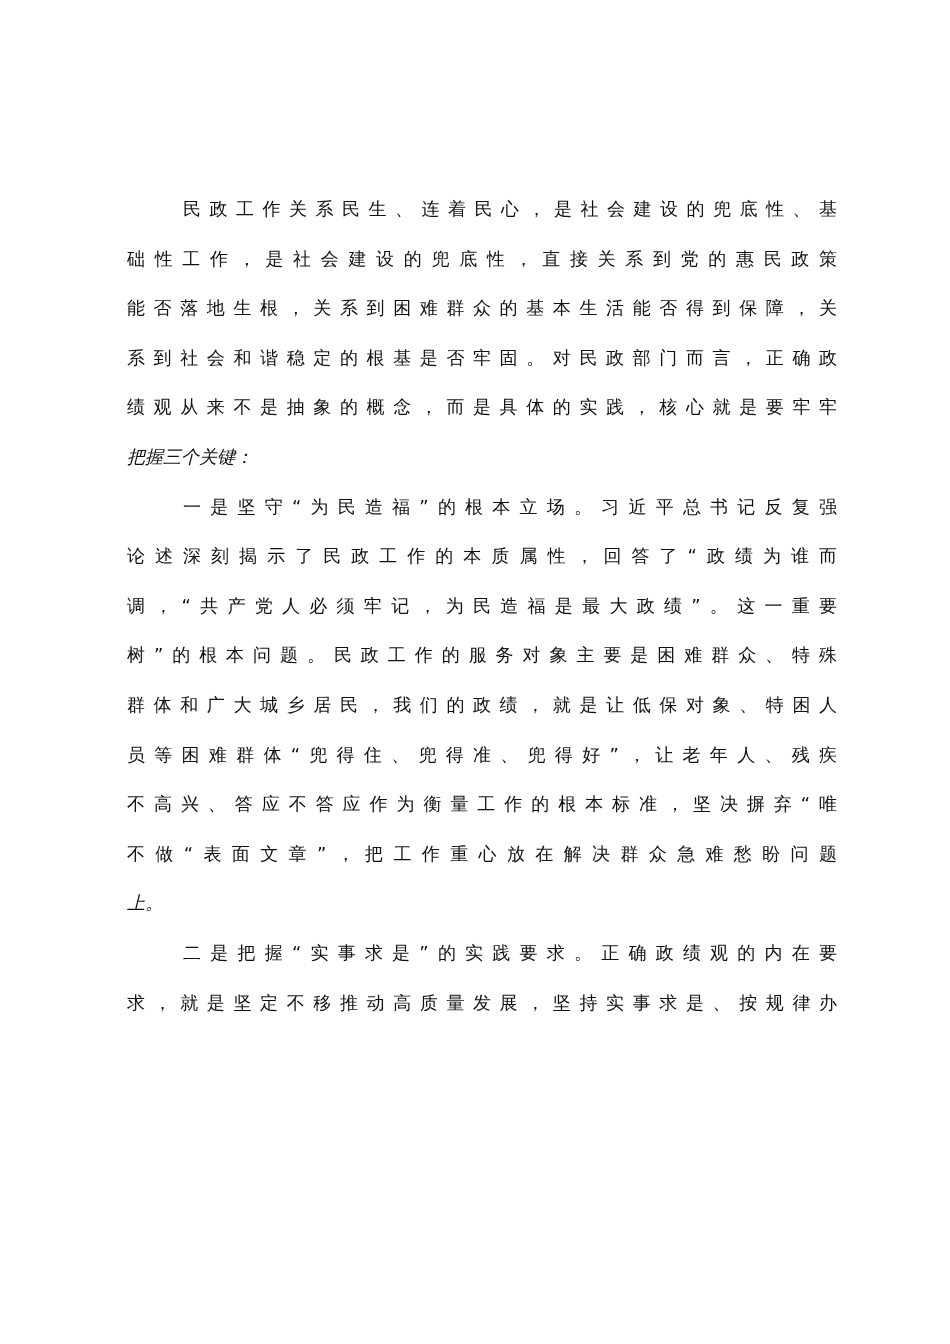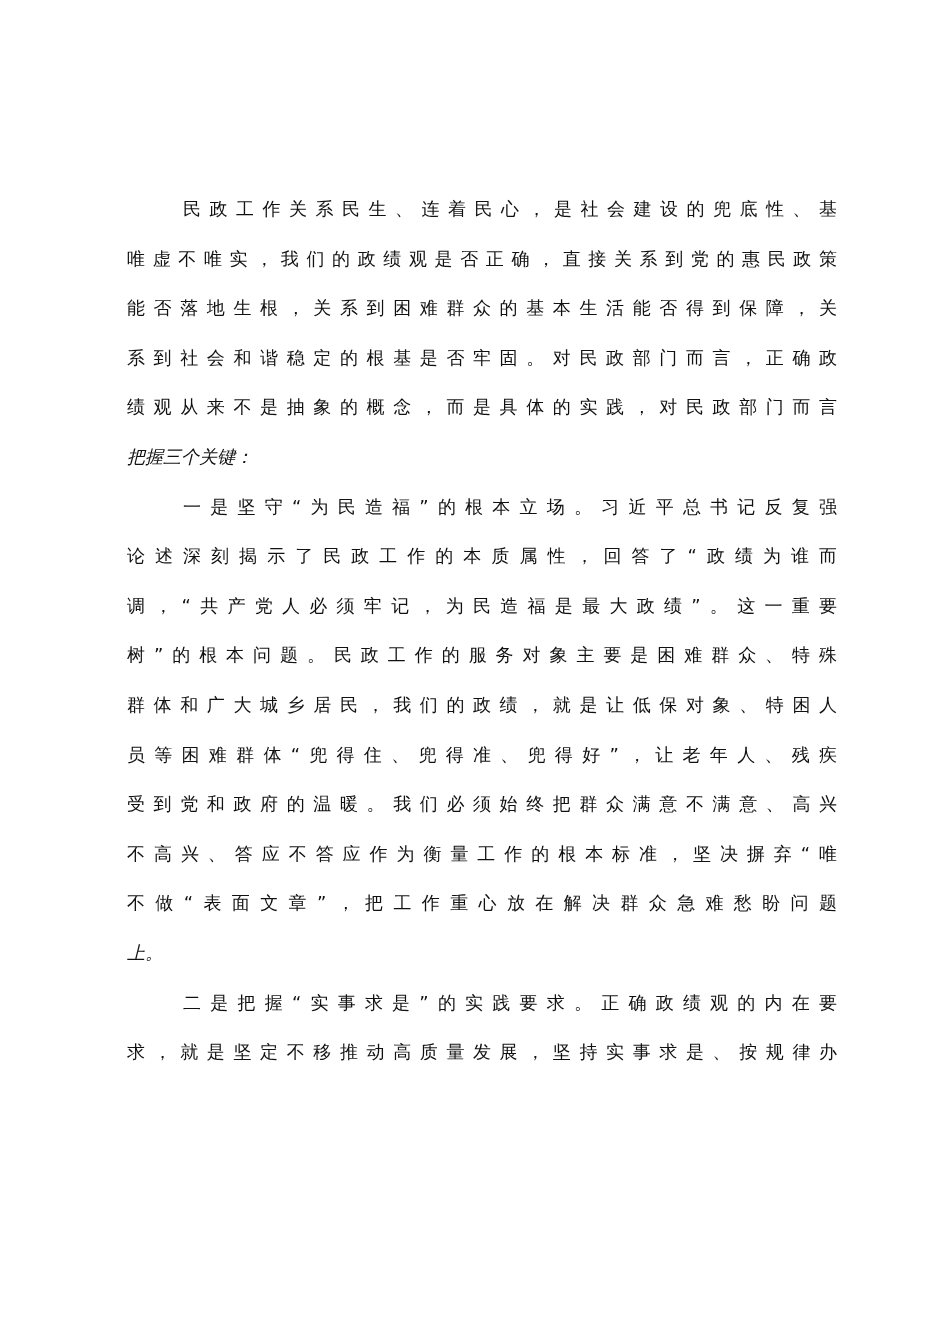--- a/index.html
+++ b/index.html
@@ -42,35 +42,34 @@
       display: block;
     }
   </style>
 </head>
 <body>
 
 <div class="page">
 
   <div class="paragraph">
     <span class="line indent">民政工作关系民生、连着民心，是社会建设的兜底性、基</span>
-    <span class="line">唯虚不唯实，我们的政绩观是否正确，直接关系到党的惠民政策</span>
+    <span class="line">础性工作，是社会建设的兜底性，直接关系到党的惠民政策</span>
     <span class="line">能否落地生根，关系到困难群众的基本生活能否得到保障，关</span>
     <span class="line">系到社会和谐稳定的根基是否牢固。对民政部门而言，正确政</span>
-    <span class="line">绩观从来不是抽象的概念，而是具体的实践，对民政部门而言</span>
+    <span class="line">绩观从来不是抽象的概念，而是具体的实践，核心就是要牢牢</span>
     <span class="line last">把握三个关键：</span>
   </div>
 
   <div class="paragraph">
     <span class="line indent">一是坚守“为民造福”的根本立场。习近平总书记反复强</span>
     <span class="line">论述深刻揭示了民政工作的本质属性，回答了“政绩为谁而</span>
     <span class="line">调，“共产党人必须牢记，为民造福是最大政绩”。这一重要</span>
     <span class="line">树”的根本问题。民政工作的服务对象主要是困难群众、特殊</span>
     <span class="line">群体和广大城乡居民，我们的政绩，就是让低保对象、特困人</span>
     <span class="line">员等困难群体“兜得住、兜得准、兜得好”，让老年人、残疾</span>
-    <span class="line">受到党和政府的温暖。我们必须始终把群众满意不满意、高兴</span>
     <span class="line">不高兴、答应不答应作为衡量工作的根本标准，坚决摒弃“唯</span>
     <span class="line">不做“表面文章”，把工作重心放在解决群众急难愁盼问题</span>
     <span class="line last">上。</span>
   </div>
 
   <div class="paragraph">
     <span class="line indent">二是把握“实事求是”的实践要求。正确政绩观的内在要</span>
     <span class="line">求，就是坚定不移推动高质量发展，坚持实事求是、按规律办</span>
   </div>
 

